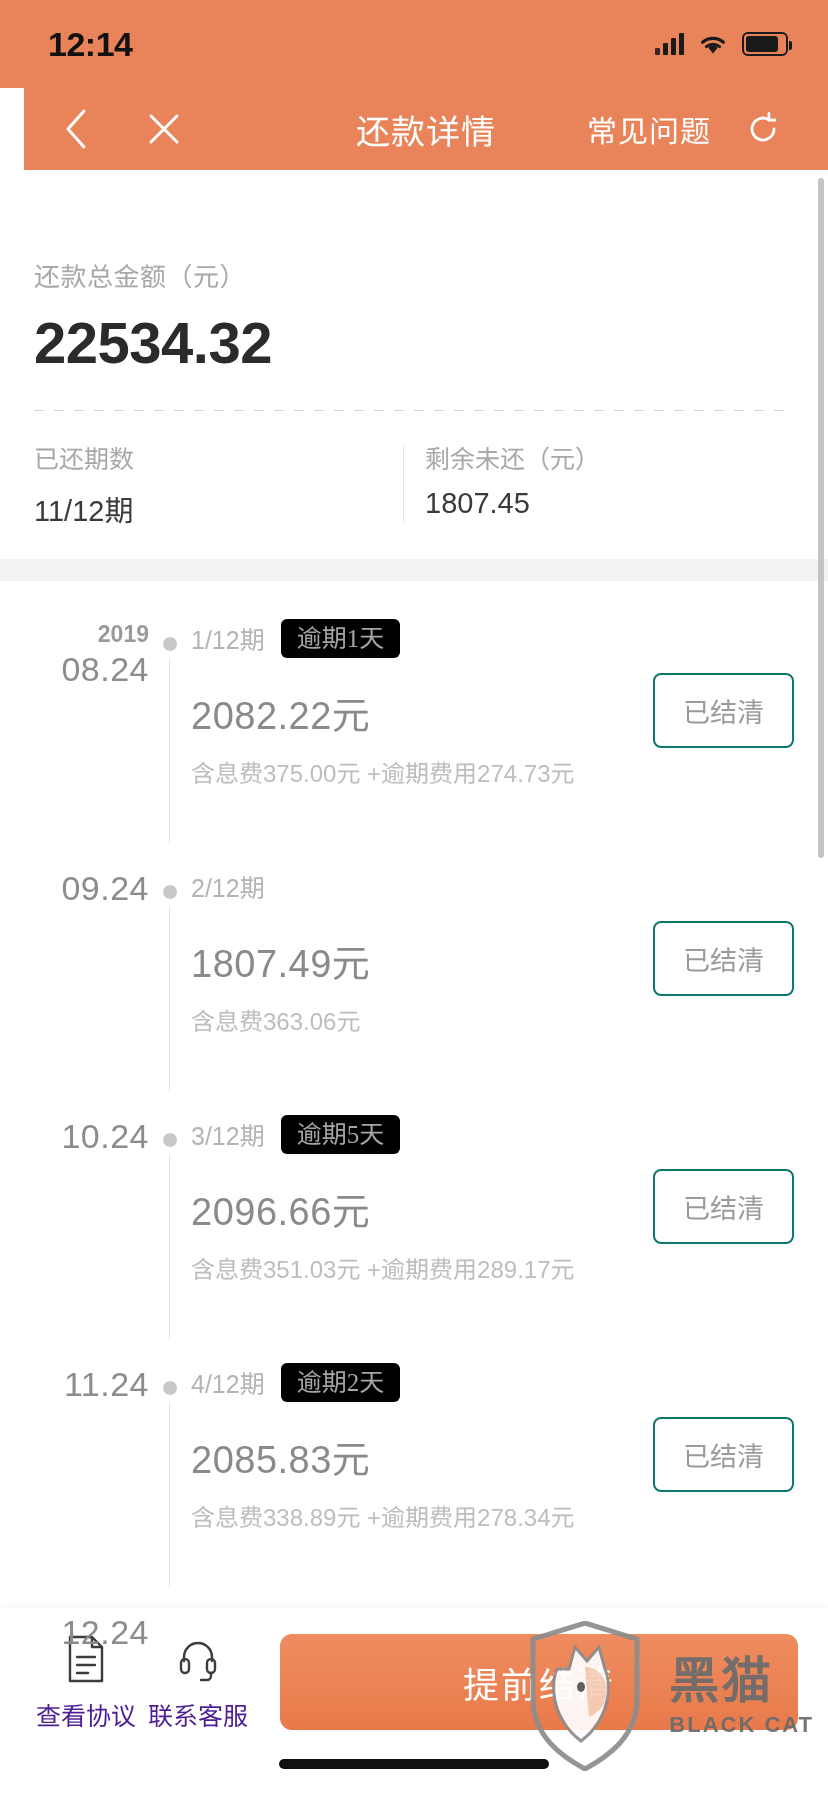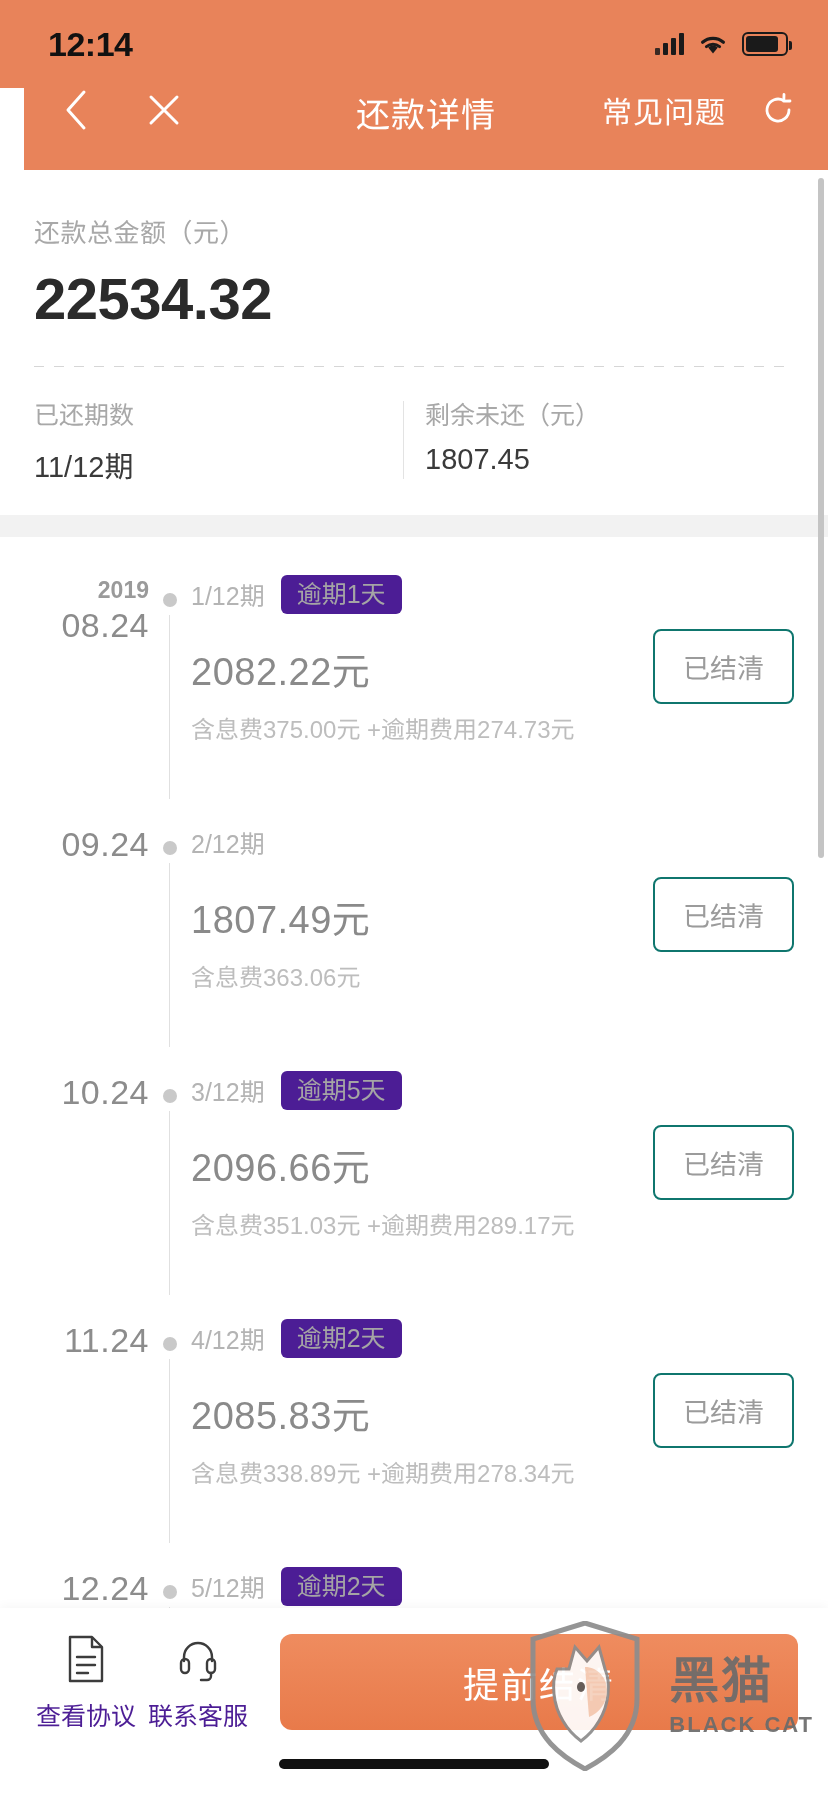--- a/index.html
+++ b/index.html
@@ -76,23 +76,23 @@
     width: 84%; height: 100%;
     background: #1a1a1a;
     border-radius: 3px;
   }
 
   
   .navbar {
     height: 82px;
     background: #e8835a;
     display: flex;
-    align-items: flex-start;
-    position: relative;
-    padding: 0 28px 0 30px;
+    align-items: center;
+    position: relative;
+    padding: 0 43px 0 30px;
     margin-left: 24px;
   }
   .nav-left { display: flex; align-items: center; gap: 44px; }
   .nav-icon-btn {
     width: 44px; height: 44px;
     display: flex; align-items: center; justify-content: center;
     cursor: pointer;
   }
   .nav-title {
     position: absolute;
@@ -121,20 +121,21 @@
   .scroll-body {
     position: relative;
     height: calc(1793px - 88px - 82px);
     overflow: hidden;
     background: #ffffff;
   }
 
   .summary {
     padding: 42px 34px 0 34px;
     background: #ffffff;
+    margin-top: 44px;
   }
   .summary-label {
     color: #a8a8a8;
     font-size: 26px;
     letter-spacing: .5px;
   }
   .summary-amount {
     color: #2b2b2b;
     font-size: 58px;
     font-weight: bold;
@@ -246,24 +247,25 @@
     gap: 16px;
     height: 34px;
   }
   .tl-period {
     font-size: 25px;
     color: #b4b4b4;
   }
   .tl-badge {
     font-size: 25px;
     color: #a5a5a5;
-    background: #4c1d95;
+    background: #000000;
     border-radius: 6px;
     padding: 7px 16px;
     line-height: 1;
+    font-family: Liberation Serif, serif;
   }
   .tl-amount {
     font-size: 38px;
     color: #8a8a8a;
     margin-top: 30px;
     letter-spacing: .5px;
   }
   .tl-fee {
     font-size: 24px;
     color: #bdbdbd;

